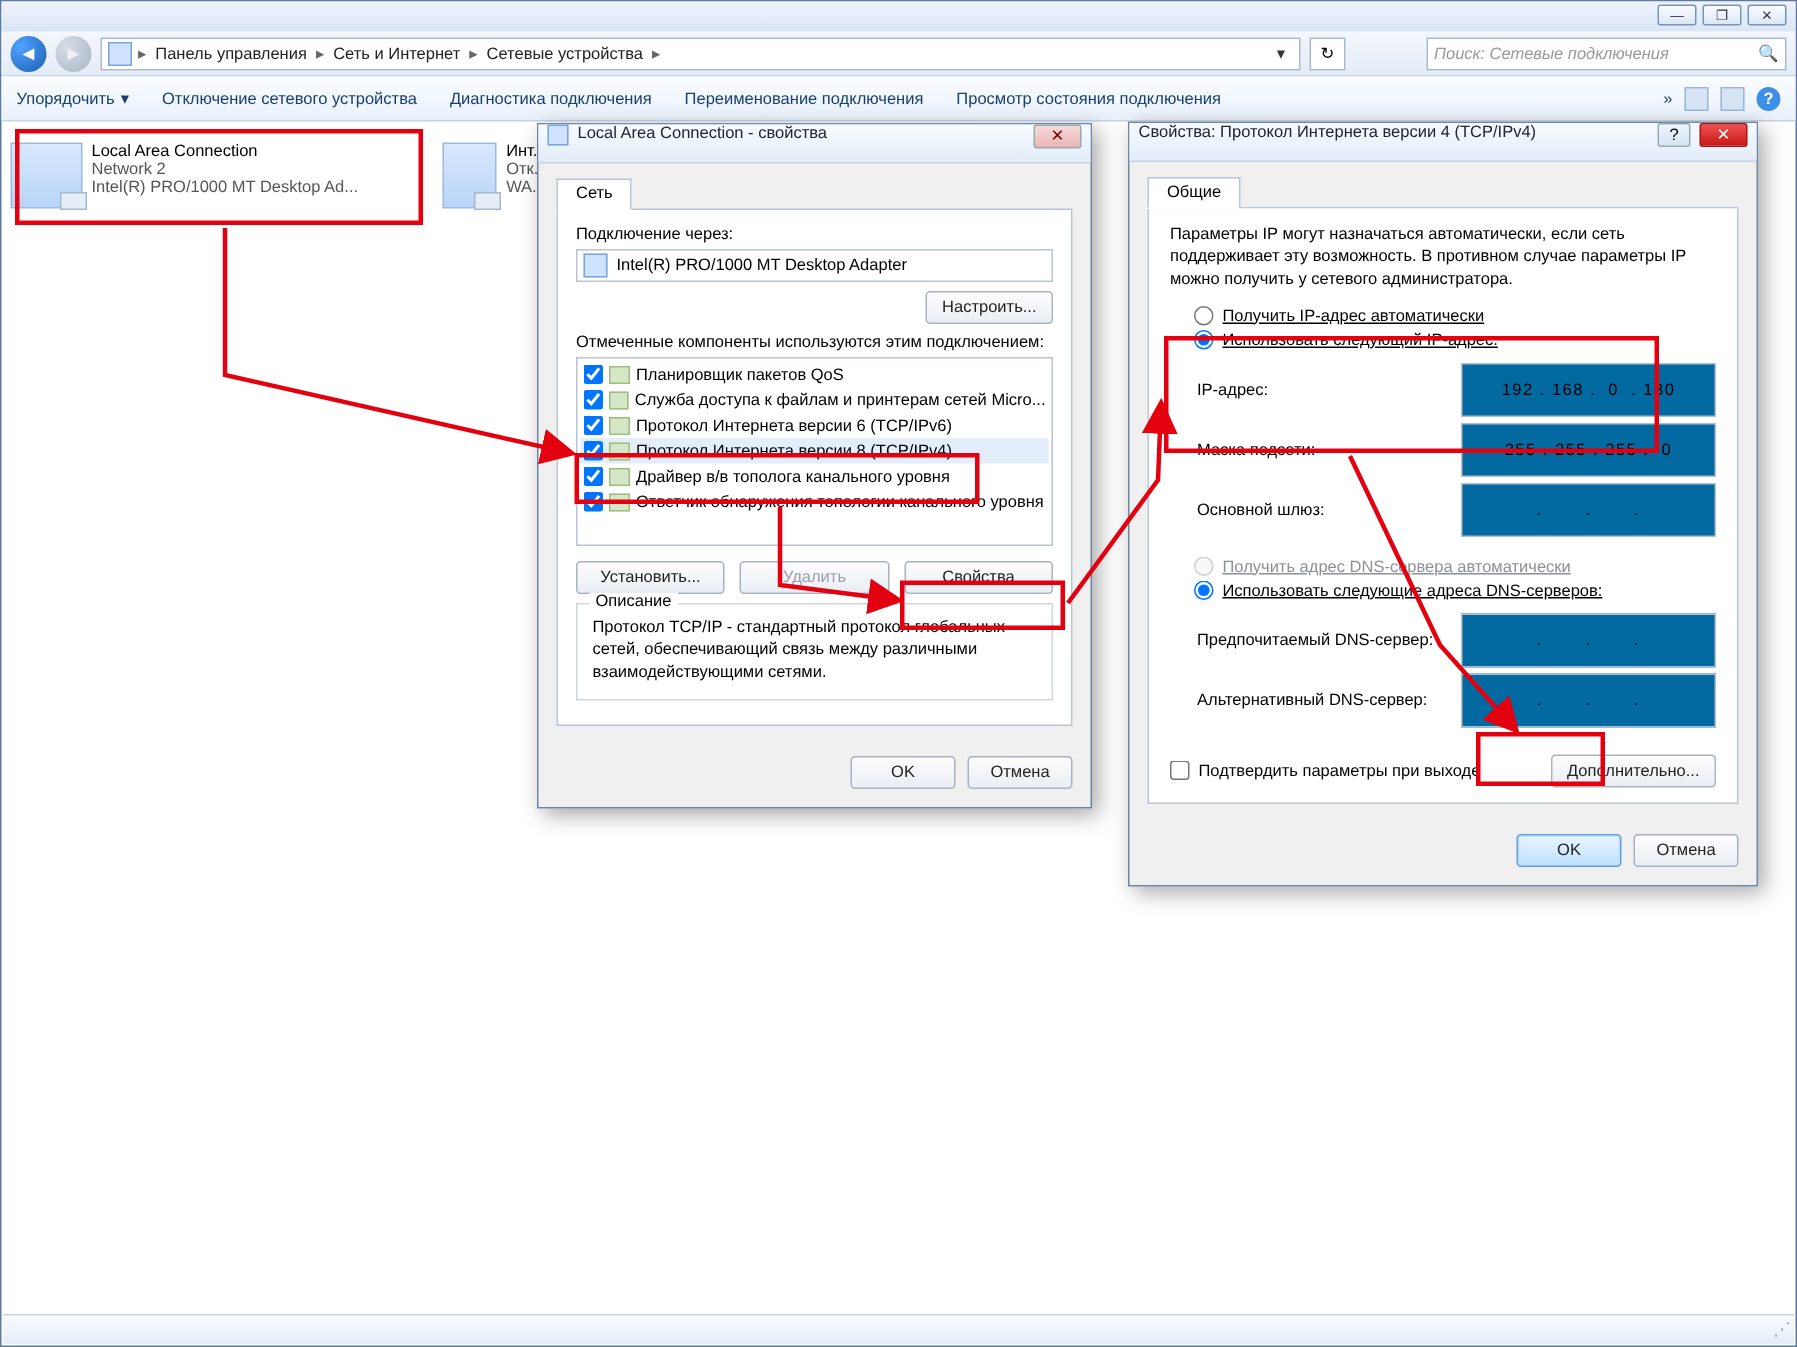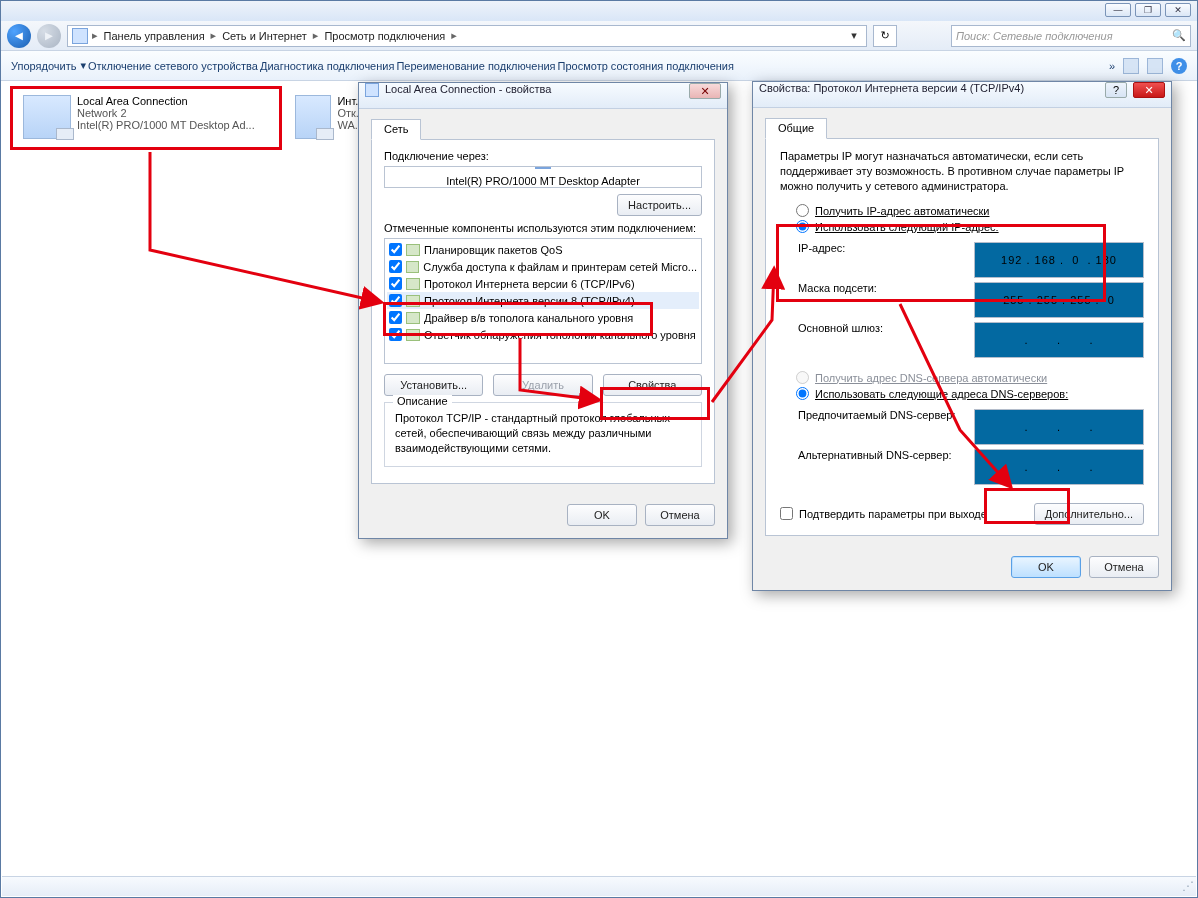--- a/index.html
+++ b/index.html
@@ -16,21 +16,21 @@
 .nav-circle.disabled { background: radial-gradient(circle at 30% 30%, #d6dde6, #aab5c4); color: #eef2f7; }
 .addr-box { flex: 1; height: 22px; background: #fff; border: 1px solid #a8b8cf; display: flex; align-items: center; padding: 0 4px; gap: 2px; }
 .addr-icon { width: 16px; height: 16px; background: #cfe3ff; border: 1px solid #7aa4dd; }
 .crumb { padding: 0 2px; color: #222; }
 .crumb-sep { color: #666; padding: 0 2px; }
 .addr-drop { width:16px; text-align:center; color:#333; }
 .refresh-box { width:24px; height:22px; border:1px solid #a8b8cf; background:#fff; display:flex; align-items:center; justify-content:center; }
 .search-box { width: 240px; height: 22px; background: #fff; border: 1px solid #a8b8cf; display: flex; align-items: center; padding: 0 4px; color: #999; font-style: italic; position: relative; margin-left: 48px; }
 .search-box .mag { position: absolute; right: 4px; color: #4a6; font-style: normal; }
 
-.cmdbar { height: 30px; background: linear-gradient(#fafdff,#e9f1fb); border-bottom: 1px solid #c8d4e4; display: flex; align-items: center; padding: 0 10px; gap: 2px; color: #1a3e6e; }
+.cmdbar { height: 30px; background: linear-gradient(#fafdff,#e9f1fb); border-bottom: 1px solid #c8d4e4; display: flex; align-items: center; padding: 0 10px; gap: 22px; color: #1a3e6e; }
 .cmd-item { display:flex; align-items:center; gap:4px; }
 .cmd-right { margin-left:auto; display:flex; gap:8px; align-items:center; }
 .tiny-ic { width:16px; height:16px; background:#d6e4f5; border:1px solid #9cb6d8; }
 .help-ic { width:16px; height:16px; border-radius:50%; background:#3f8fe8; color:#fff; text-align:center; line-height:16px; font-weight:bold; }
 
 .content { position: absolute; left:1px; top:81px; right:1px; bottom:1px; background:#fff; }
 
 .conn-tile { position:absolute; border:1px solid transparent; display:flex; gap:6px; padding:4px; width:260px; }
 .conn-tile .ic { width:48px; height:44px; background:linear-gradient(#d8e9ff,#b8d4f7); border:1px solid #9cb8dc; position:relative; }
 .conn-tile .ic:after { content:""; position:absolute; right:-4px; bottom:-2px; width:16px; height:10px; background:#e6edf7; border:1px solid #aab8cc; }
@@ -54,36 +54,36 @@
 
 .tabs { display:flex; border-bottom:1px solid #b9c4d4; }
 .tab { padding:3px 12px 4px; background:#fff; border:1px solid #b9c4d4; border-bottom:1px solid #fff; margin-right:2px; margin-bottom:-1px; }
 
 
 .group { border:1px solid #cfd6e1; margin:6px 0; padding:8px 10px 10px; position:relative; background:#fff0; }
 .group.white { background:#fff; }
 .group > .legend { position:absolute; top:-8px; left:8px; background:#f0f0f0; padding:0 4px; }
 .group.white > .legend { background:#fff; }
 
-.inset-field { background:#fff; border:1px solid #bac4d3; height:22px; display:flex; align-items:center; padding:0 4px; gap:6px;flex-direction:column; }
+.inset-field { background:#fff; border:1px solid #bac4d3; height:22px; display:flex; align-items:center; padding:0 4px; gap:6px; }
 .inset-icon { width:16px; height:16px; background:#cfe3ff; border:1px solid #7aa4dd; }
 
 .btn { display:inline-block; min-width:70px; height:22px; line-height:20px; text-align:center; background:linear-gradient(#fdfdfe,#e9edf3); border:1px solid #a8b2c2; border-radius:3px; padding:0 10px; color:#222; }
 .btn.disabled { color:#9aa0ab; }
 .btn.primary { background:linear-gradient(#eaf5ff,#bde0ff); border:1px solid #5aa0e6; box-shadow:0 0 0 1px #bfe1ff inset; }
 
 .comp-list { background:#fff; border:1px solid #bac4d3; height:126px; overflow:hidden; padding:2px 2px; }
 .comp-row { display:flex; align-items:center; gap:4px; height:17px; padding:0 2px; white-space:nowrap; overflow:hidden; text-overflow:ellipsis; }
 .comp-row input { margin:0; }
 .comp-row .ric { width:14px; height:12px; background:#d6e7c8; border:1px solid #9ac07b; }
 
 .chk { display:flex; align-items:center; gap:6px; }
 
 
-.ip-row { display:flex; align-items:flex-start; margin:4px 0; }
+.ip-row { display:flex; align-items:center; margin:4px 0; }
 .ip-row .lab { flex:1; }
 .ip-input { width:170px; height:36px; background:#0369a1; border:1px solid #b4bdcb; text-align:center; letter-spacing:1px; padding:16px 4px; font-family:inherit; }
 .radio-row { display:flex; align-items:flex-end; gap:6px; margin:3px 16px;text-decoration:underline; }
 .radio-row input { margin:0; }
 .radio-row.disabled { color:#8a8f99; }
 
 
 .dlg-foot { display:flex; justify-content:flex-end; gap:8px; padding:8px 12px 12px; }
 
 
@@ -107,21 +107,21 @@
   <div class="addrbar">
     <div class="nav-circle">◄</div>
     <div class="nav-circle disabled">►</div>
     <div class="addr-box">
       <div class="addr-icon"></div>
       <span class="crumb-sep">▸</span>
       <span class="crumb">Панель управления</span>
       <span class="crumb-sep">▸</span>
       <span class="crumb">Сеть и Интернет</span>
       <span class="crumb-sep">▸</span>
-      <span class="crumb">Просмотр подключения</span>
+      <span class="crumb">Сетевые устройства</span>
       <span class="crumb-sep">▸</span>
       <span style="flex:1"></span>
       <span class="addr-drop">▾</span>
     </div>
     <div class="refresh-box">
         <span>↻</span>
       </div>
     <div class="search-box">
       <span>Поиск: Сетевые подключения</span>
       <span class="mag">🔍</span>
@@ -140,21 +140,21 @@
     <div class="cmd-right">
       <span>»</span>
       <div class="tiny-ic"></div>
       <div class="tiny-ic"></div>
       <div class="help-ic">?</div>
     </div>
   </div>
 
   <div class="content">
 
-    <div class="conn-tile" style="left:16px; top:8px;">
+    <div class="conn-tile" style="left:0; top:8px;">
       <div class="ic"></div>
       <div class="txt">
         <div class="t1">Local Area Connection</div>
         <div class="t2">Network 2</div>
         <div class="t3">Intel(R) PRO/1000 MT Desktop Ad...</div>
       </div>
     </div>
 
     <div class="conn-tile" style="left:288px; top:8px; width:80px;">
       <div class="ic"></div>

